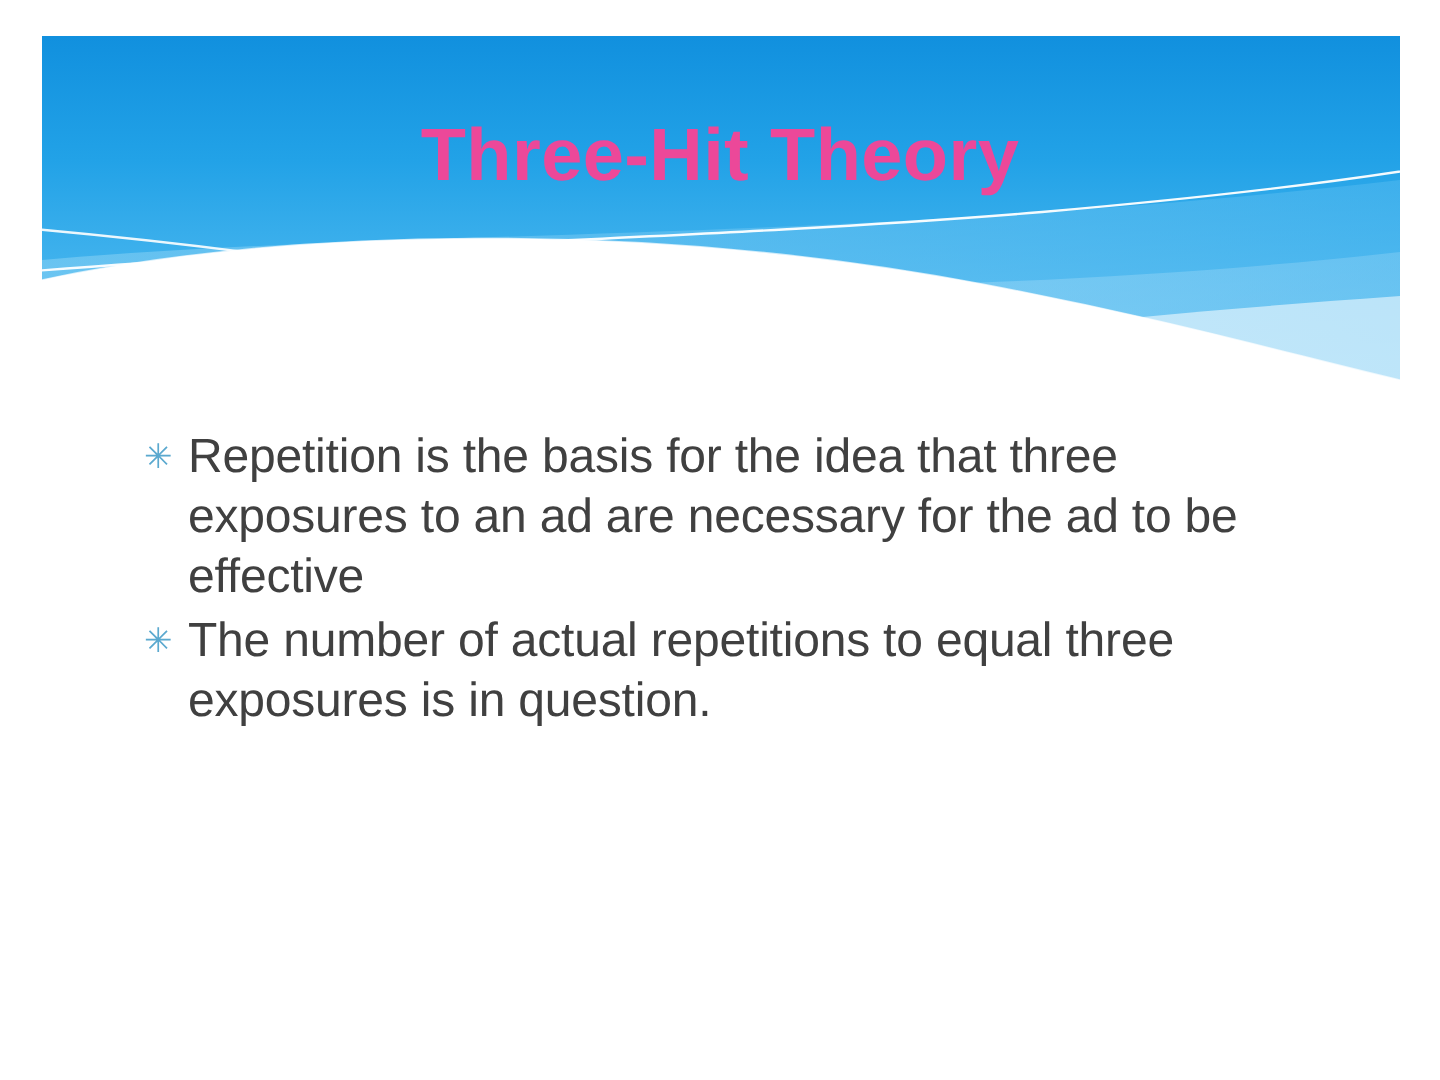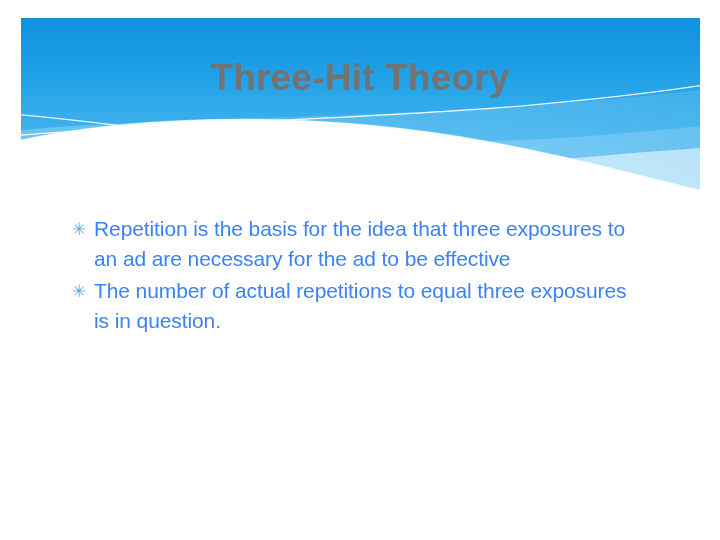--- a/index.html
+++ b/index.html
@@ -37,21 +37,21 @@
   #slide-title {
     position: absolute;
     left: 0;
     top: 55px;
     width: 720px;
     text-align: center;
     font-family: "Liberation Sans", sans-serif;
     font-size: 37px;
     font-weight: bold;
     letter-spacing: 0.2px;
-    color: #737373;
+    color: #ec4899;
     line-height: 46px;
     white-space: nowrap;
     z-index: 5;
   }
 
   
   #body-content {
     position: absolute;
     left: 72px;
     top: 214px;
@@ -69,23 +69,23 @@
     font-size: 17px;
     line-height: 30px;
     color: #5BA9CF;
     text-align: left;
     font-family: "DejaVu Sans", sans-serif;
     user-select: none;
   }
   .bullet-text {
     flex: 1 1 auto;
     font-family: "Liberation Sans", sans-serif;
-    font-size: 21px;
+    font-size: 24px;
     line-height: 30px;
-    color: #3b82f6;
+    color: #404040;
     letter-spacing: -0.1px;
   }
 </style>
 </head>
 <body>
 
 <div id="slide">
 
   <div id="header-banner">
     <svg viewBox="0 0 679 177" preserveAspectRatio="none">

